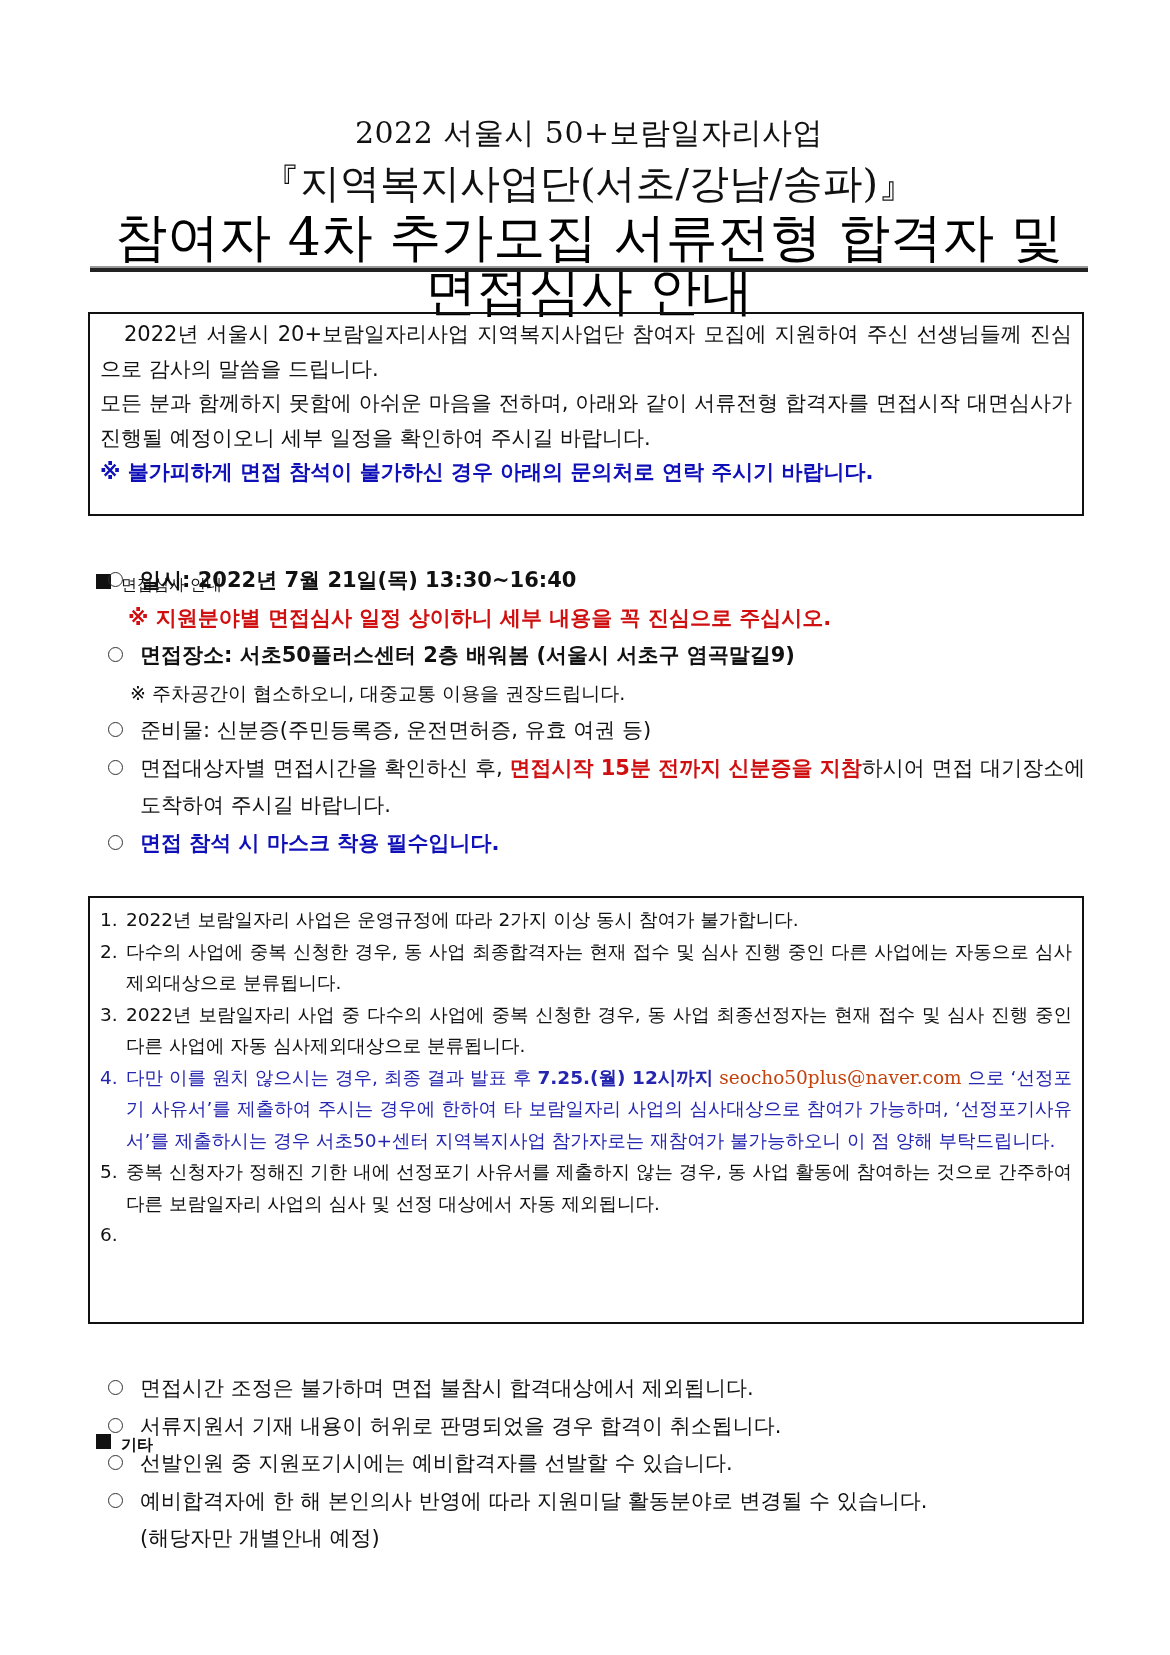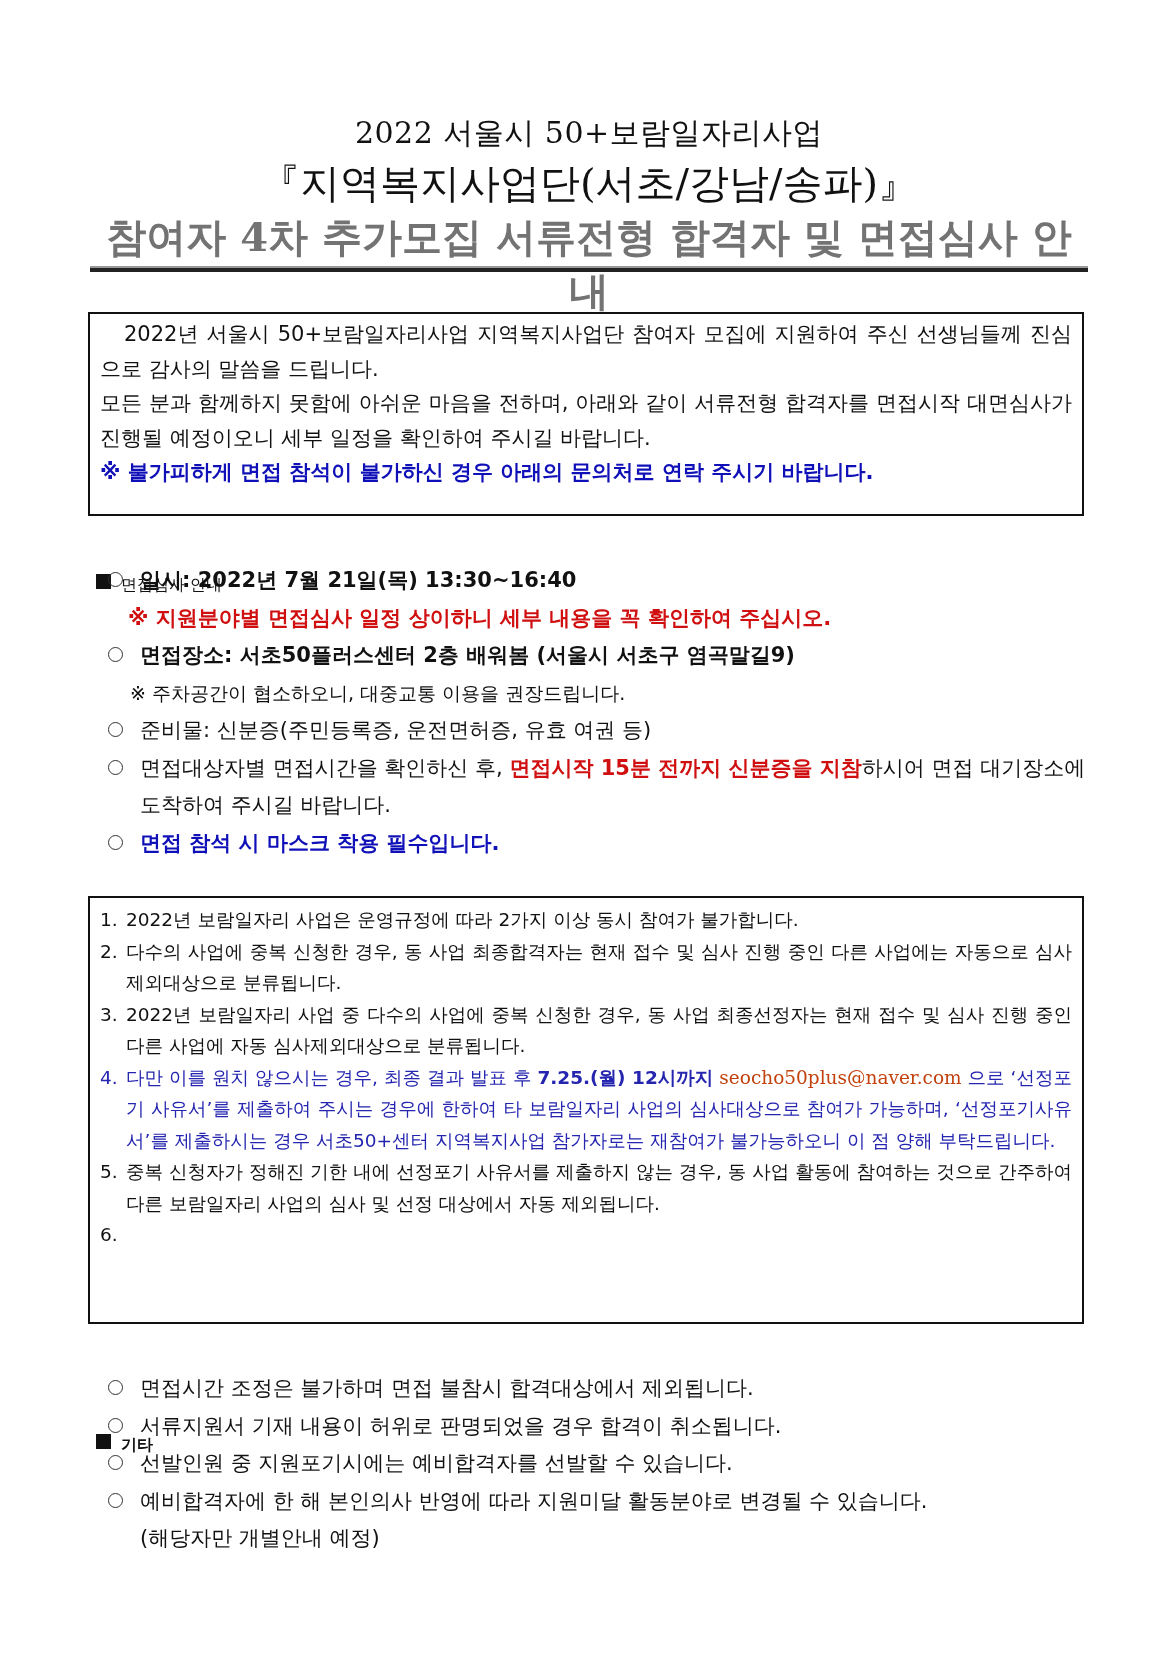--- a/index.html
+++ b/index.html
@@ -3,21 +3,21 @@
 <meta charset="utf-8">
 <style>
   html, body { margin: 0; padding: 0; background: #ffffff; }
   body { width: 1170px; height: 1655px; position: relative; overflow: hidden;
          font-family: "DejaVu Sans", "Liberation Sans", sans-serif; color: #111; }
   .page { position: absolute; left: 0; top: 0; width: 1066px; height: 1655px; padding-left: 10px; }
 
   .title-block { position: absolute; left: 90px; top: 110px; width: 998px; text-align: center; }
   .t1 { font-family: "DejaVu Serif", "Liberation Serif", serif; font-size: 30px; line-height: 46px; letter-spacing: 0.5px; color: #111; }
   .t2 { font-family: "DejaVu Serif", "Liberation Serif", serif; font-size: 40px; line-height: 54px; color: #111; }
-  .t3 { font-family: "DejaVu Serif", "Liberation Serif", serif; font-size: 40px; line-height: 54px; color: #737373; font-weight: bold; }
+  .t3 { font-family: "DejaVu Serif", "Liberation Serif", serif; font-size: 52px; line-height: 54px; color: #000000; }
   .title-rule { position: absolute; left: 90px; top: 268px; width: 998px; height: 4px; background: #222; box-shadow: 0 -2px 0 #999; }
 
   .intro-box { position: absolute; left: 88px; top: 312px; width: 996px; height: 204px; border: 2px solid #111; box-sizing: border-box;
                padding: 3px 10px 0 10px; font-size: 21px; line-height: 34.5px; text-align: justify; }
   .intro-box p { margin: 0; }
   .intro-box .indent { text-indent: 24px; }
   .blue-bold { color: #1010b8; font-weight: bold; }
   .red-bold { color: #d01010; font-weight: bold; }
   .blue { color: #2525b0; }
 
@@ -43,35 +43,35 @@
 <div class="page">
 
   <div class="title-block">
     <div class="t1">2022 서울시 50+보람일자리사업</div>
     <div class="t2">『지역복지사업단(서초/강남/송파)』</div>
     <div class="t3">참여자 4차 추가모집 서류전형 합격자 및 면접심사 안내</div>
   </div>
   <div class="title-rule"></div>
 
   <div class="intro-box">
-    <p class="indent">2022년 서울시 50+보람일자리사업 지역복지사업단 참여자 모집에 지원하여 주신 선생님들께 진심으로 감사의 말씀을 드립니다.</p>
+    <p class="indent">2022년 서울시 20+보람일자리사업 지역복지사업단 참여자 모집에 지원하여 주신 선생님들께 진심으로 감사의 말씀을 드립니다.</p>
     <p>모든 분과 함께하지 못함에 아쉬운 마음을 전하며, 아래와 같이 서류전형 합격자를 면접시작 대면심사가 진행될 예정이오니 세부 일정을 확인하여 주시길 바랍니다.</p>
     <p class="blue-bold">※ 불가피하게 면접 참석이 불가하신 경우 아래의 문의처로 연락 주시기 바랍니다.</p>
   </div>
 
   <div class="sec-head" style="top:528px;">
     <span class="sq"></span><span>면접심사 안내</span>
   </div>
 
   <div class="items" style="top:562px;">
     <div class="item b">
       <span class="circ"></span>
       <span>일시: 2022년 7월 21일(목) 13:30~16:40</span>
     </div>
-    <div class="note red-bold" style="padding-left:20px;">※ 지원분야별 면접심사 일정 상이하니 세부 내용을 꼭 확인하여 주십시오.</div>
+    <div class="note red-bold" style="padding-left:20px;">※ 지원분야별 면접심사 일정 상이하니 세부 내용을 꼭 진심으로 주십시오.</div>
     <div class="item b">
       <span class="circ"></span>
       <span>면접장소: 서초50플러스센터 2층 배워봄 (서울시 서초구 염곡말길9)</span>
     </div>
     <div class="note small">※ 주차공간이 협소하오니, 대중교통 이용을 권장드립니다.</div>
     <div class="item">
       <span class="circ"></span>
       <span>준비물: 신분증(주민등록증, 운전면허증, 유효 여권 등)</span>
     </div>
     <div class="item">

